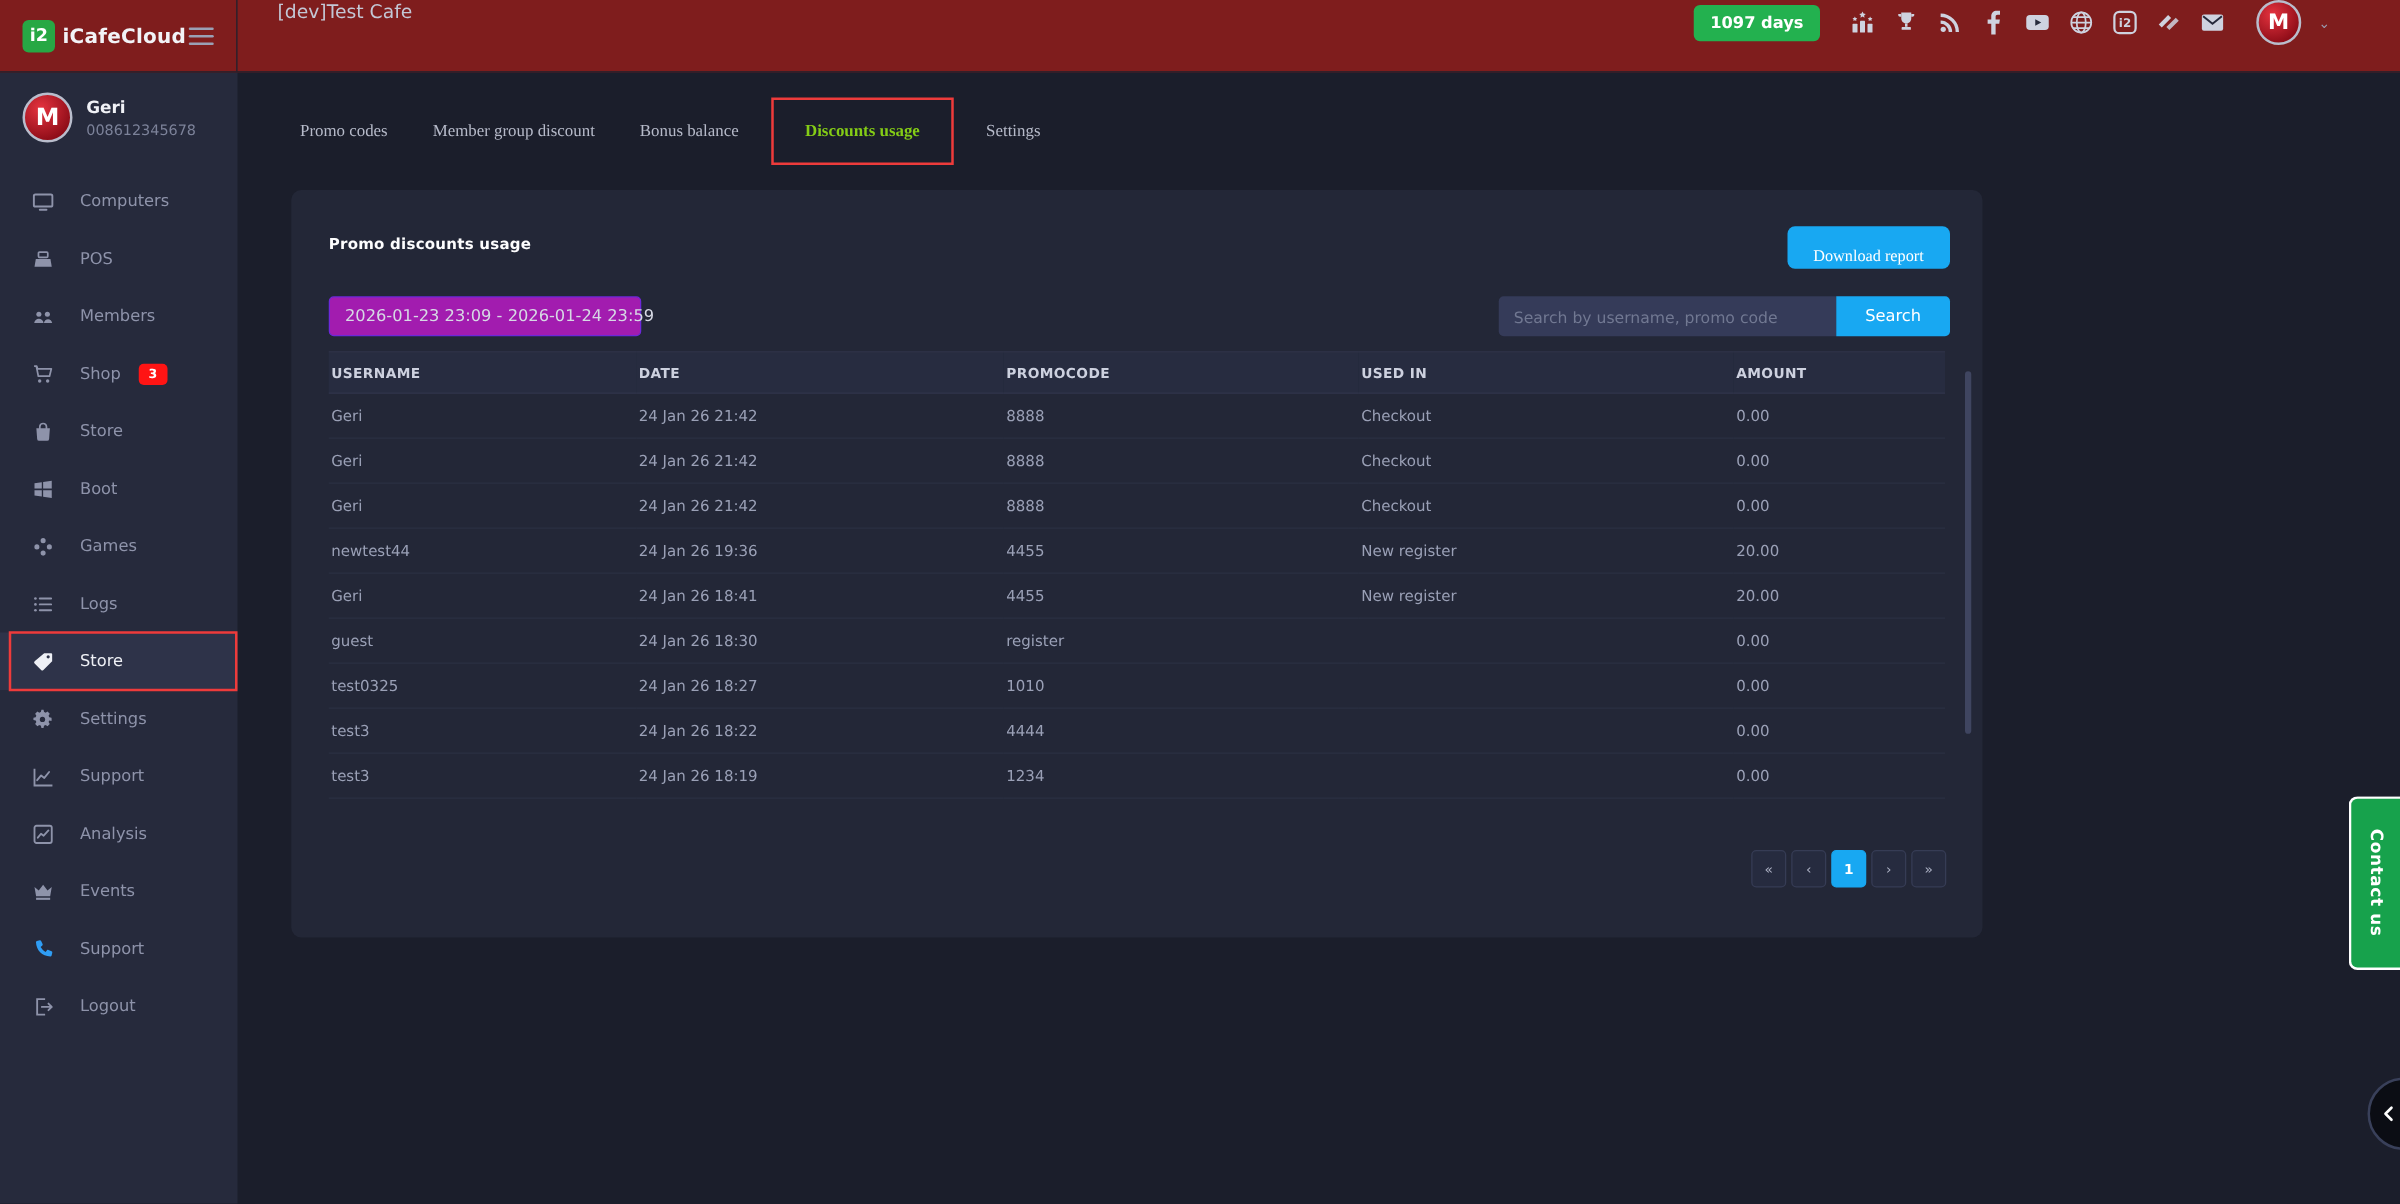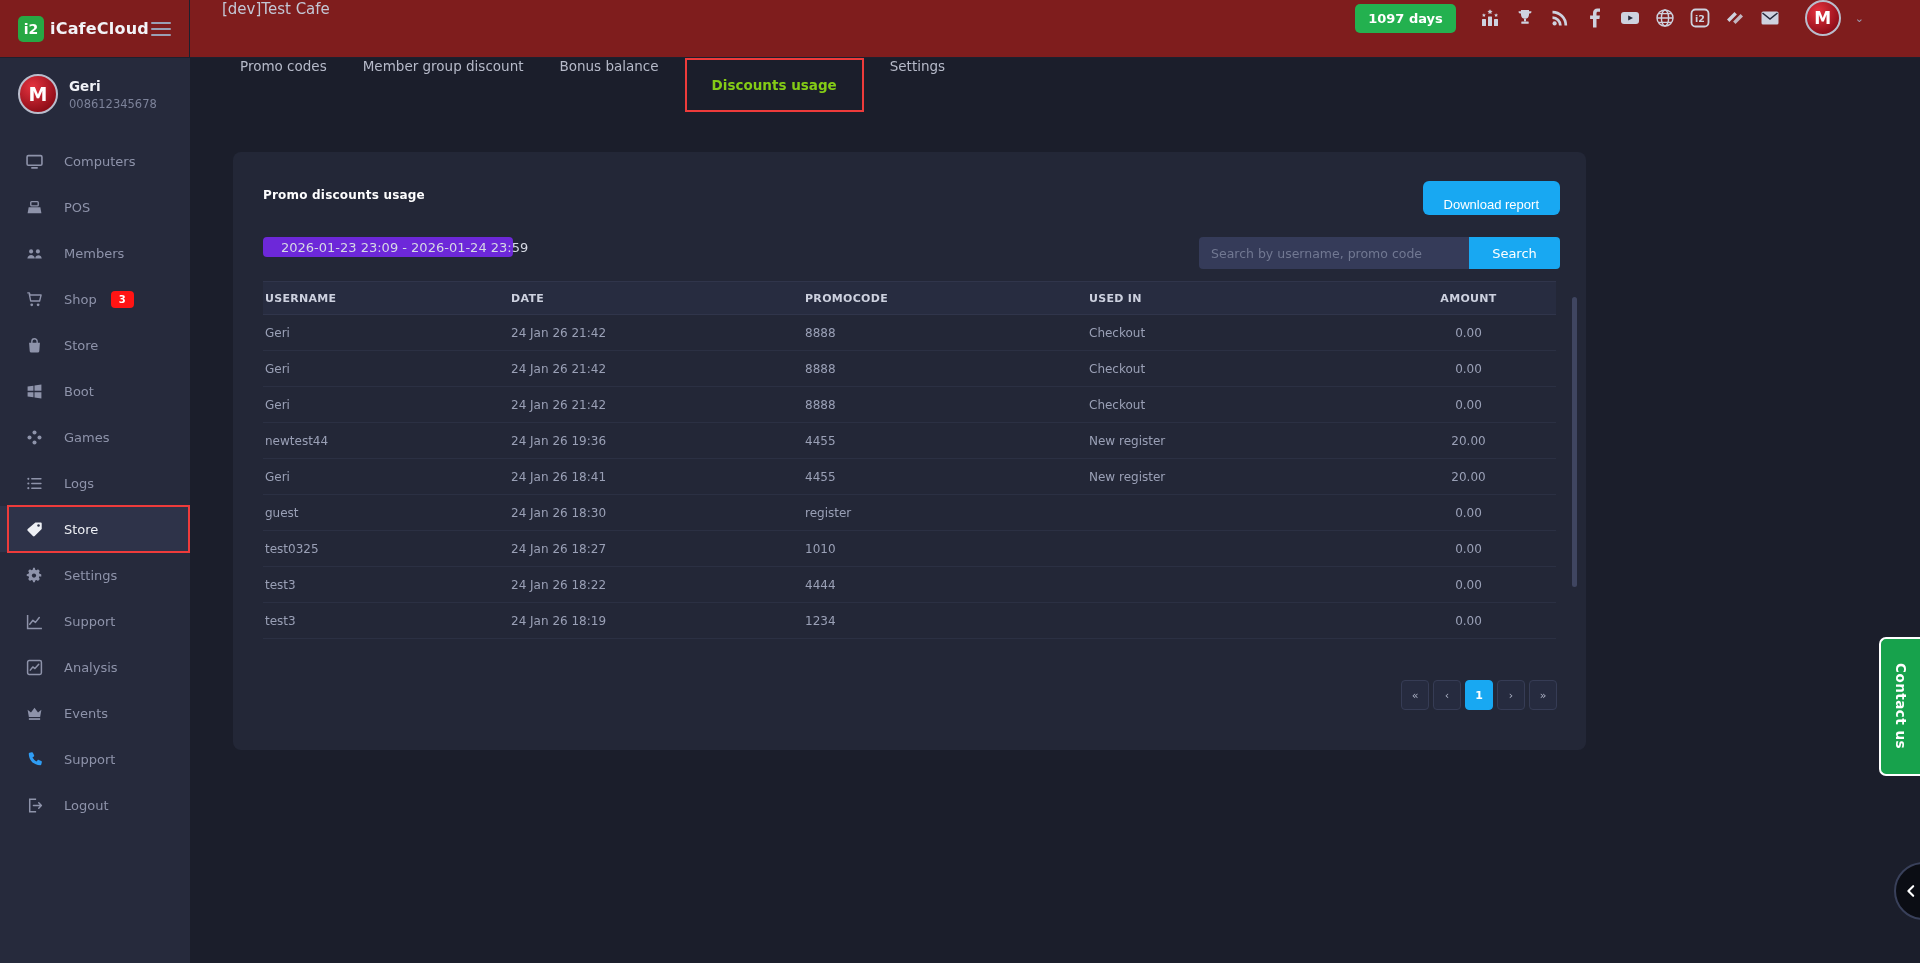--- a/index.html
+++ b/index.html
@@ -51,53 +51,53 @@
   .nav-label { font-size:13px; }
   .nav-item.active { background:#2e3349; color:#eef0f5; }
   .nav-item.active .nav-label { color:#eef0f5; }
   .nav-item.annotated::after { content:""; position:absolute; left:7px; right:0;
     top:-1px; bottom:-1px; border:2px solid #ee3b3b; pointer-events:none; }
   .nav-badge { background:#ff1414; color:#fff; font-size:10px; font-weight:700;
     border-radius:4px; padding:3px 8px; margin-left:14px; }
   .nicon.blue { color:#2f9df4; }
   
   .content { position:absolute; top:58px; left:190px; right:0; bottom:0; }
-  .tabs { display:flex; align-items:flex-start; height:94px; padding-left:50px; gap:36px; }
+  .tabs { display:flex; align-items:center; height:94px; padding-left:50px; gap:36px;font-family:Liberation Serif, serif; }
   .tab { font-size:13.5px; color:#b6bac9; cursor:pointer; white-space:nowrap; }
   .tab.active { color:#84cc16; font-weight:700; }
   .tab.annotated { border:2px solid #ee3b3b; height:54px; display:flex;
     align-items:center; padding:0 25px; margin:0 -10px; }
   
   .card { position:relative; margin-left:43px; width:1353px; height:598px;
     background:#232737; border-radius:8px; }
   .card-title { position:absolute; left:30px; top:36px; font-size:12px; font-weight:700;
     color:#fdfdfe; letter-spacing:.2px; }
   .btn-download { position:absolute; right:26px; top:29px; height:34px;
     background:#18a8f2; color:#fff; border:none; border-radius:6px;
-    font-size:13px; font-family:Liberation Sans, sans-serif; padding:16px 21px; cursor:pointer; }
-  .date-box { position:absolute; left:30px; top:85px; height:20px; width:250px;
-    background:#6d28d9; border:6px solid #6d28d9; border-radius:4px;
+    font-size:13px; font-family:Liberation Serif, serif; padding:16px 21px; cursor:pointer; }
+  .date-box { position:absolute; left:30px; top:85px; height:32px; width:250px;
+    background:#a21caf; border:1px solid #6d28d9; border-radius:4px;
     display:flex; align-items:center; padding:0 12px; font-size:13px;
     color:#d6d9e4; cursor:pointer; white-space:nowrap; }
   .search-group { position:absolute; right:26px; top:85px; height:32px; display:flex; }
   .search-input { width:270px; height:32px; background:#353b59; border:none;
     border-radius:4px 0 0 4px; padding:0 12px; font-size:12.5px; color:#d6d9e4;
     font-family:inherit; outline:none; }
   .search-input::placeholder { color:#717892; }
   .btn-search { width:91px; height:32px; background:#18a8f2; color:#fff; border:none;
     border-radius:0 4px 4px 0; font-size:13px; font-family:inherit; cursor:pointer; }
   
   .table-wrap { position:absolute; left:30px; right:30px; top:129px; }
   table { width:100%; border-collapse:collapse; table-layout:fixed; }
   thead th { height:33px; background:#272c40; border-top:1px solid #30354b;
     border-bottom:1px solid #30354b; font-size:11px; font-weight:700;
     color:#cdd1df; text-align:left; letter-spacing:.3px; padding:0 2px; }
   tbody td { height:36px; border-bottom:1px solid #2b3043; font-size:12px;
     color:#9aa0b6; padding:0 2px; overflow:hidden; white-space:nowrap; }
-  th.num, td.num { text-align:center; padding-right:8px; }
+  th.num, td.num { text-align:left; padding-right:8px; }
   .scroll-thumb { position:absolute; right:9px; top:145px; width:5px; height:290px;
     background:#3f4560; border-radius:3px; cursor:pointer; }
   
   .pagination { position:absolute; right:29px; top:528px; display:flex; gap:4px; }
   .page-btn { min-width:28px; height:30px; background:#262b3f; border:1px solid #363c55;
     border-radius:4px; color:#aeb3c6; font-size:11px; font-family:inherit;
     display:flex; align-items:center; justify-content:center; cursor:pointer; }
   .page-btn.active { background:#18a8f2; border-color:#18a8f2; color:#fff; font-weight:700; }
   
   .contact-tab { position:absolute; right:0; top:637px; width:41px; height:139px;

